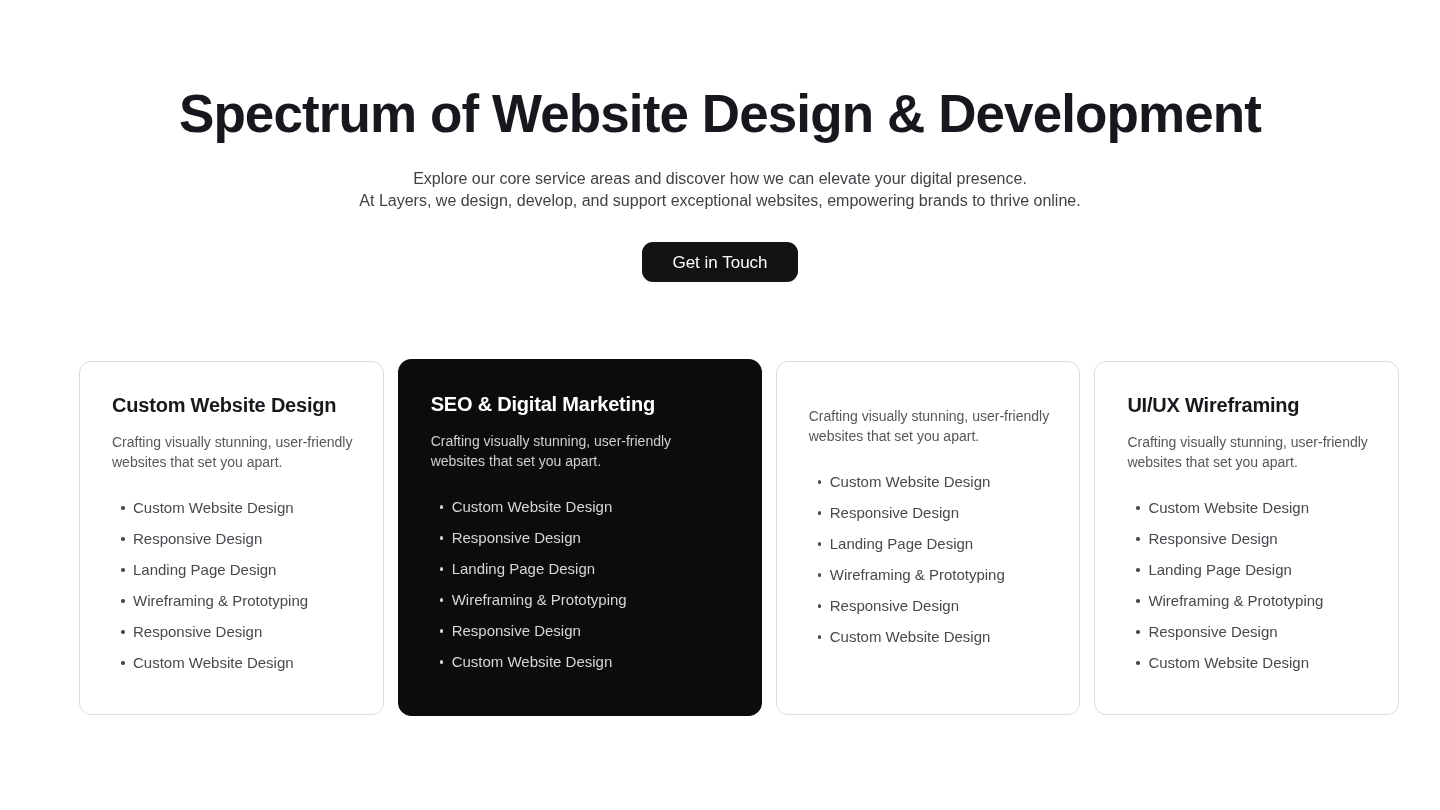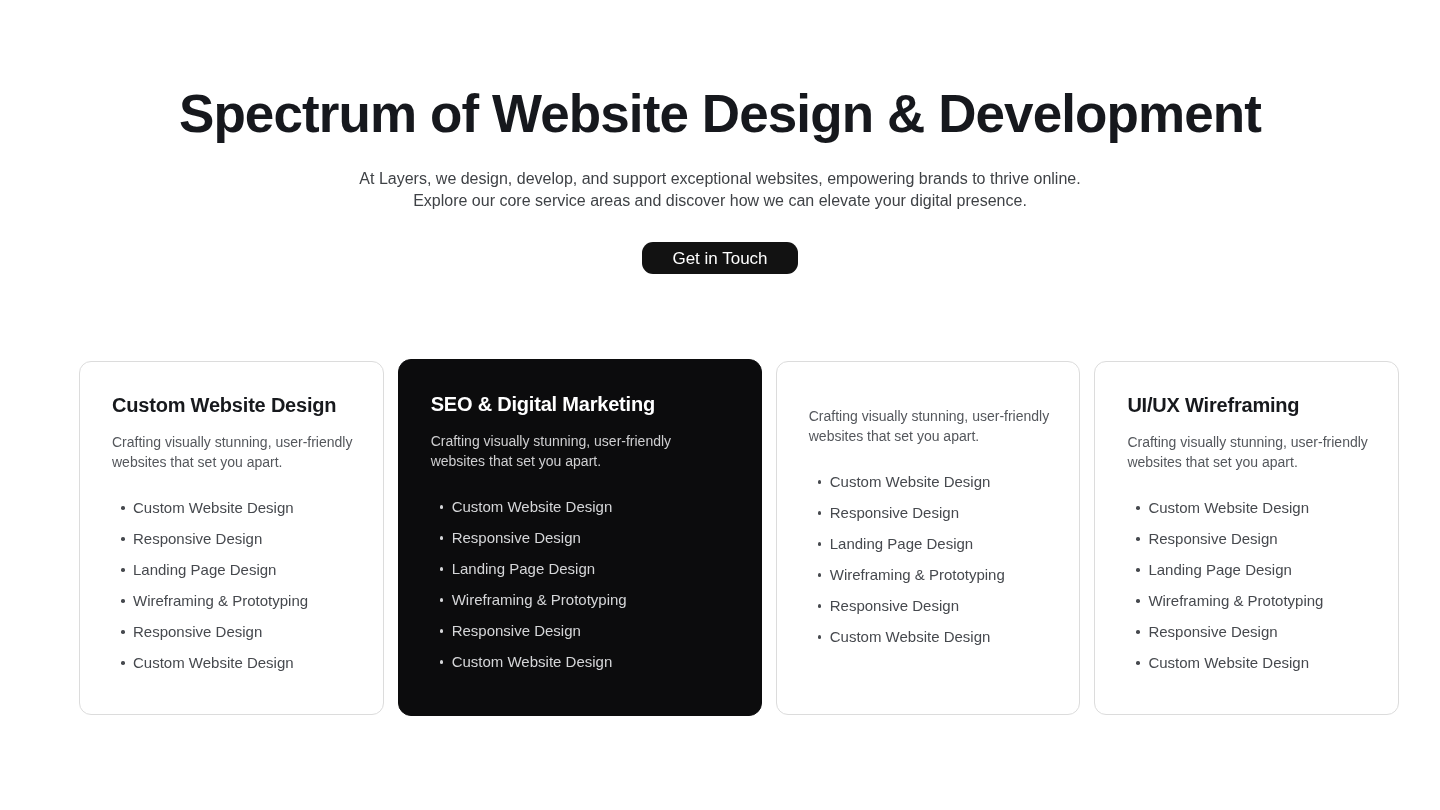--- a/index.html
+++ b/index.html
@@ -50,21 +50,21 @@
   .cta-wrap {
     margin-top: 30px;
     display: flex;
     justify-content: center;
   }
 
   .cta-button {
     display: inline-flex;
     align-items: center;
     justify-content: center;
-    height: 32px;
+    height: 40px;
     padding: 0 30px;
     background: #121212;
     color: #ffffff;
     font-size: 17px;
     font-weight: 400;
     line-height: 1;
     border: none;
     border-radius: 11px;
     cursor: pointer;
     font-family: "Liberation Sans", sans-serif;
@@ -153,22 +153,22 @@
 </style>
 </head>
 <body>
 
 <div class="page">
 
   <section class="hero">
     <h1 class="hero-title">Spectrum of Website Design &amp; Development</h1>
 
     <div class="hero-sub">
+      <span class="hero-sub-line">Explore our core service areas and discover how we can elevate your digital presence.</span>
       <span class="hero-sub-line">At Layers, we design, develop, and support exceptional websites, empowering brands to thrive online.</span>
-      <span class="hero-sub-line">Explore our core service areas and discover how we can elevate your digital presence.</span>
     </div>
 
     <div class="cta-wrap">
       <button class="cta-button">Get in Touch</button>
     </div>
   </section>
 
   <section class="cards">
       <article class="card">
         <h2 class="card-title">Custom Website Design</h2>

